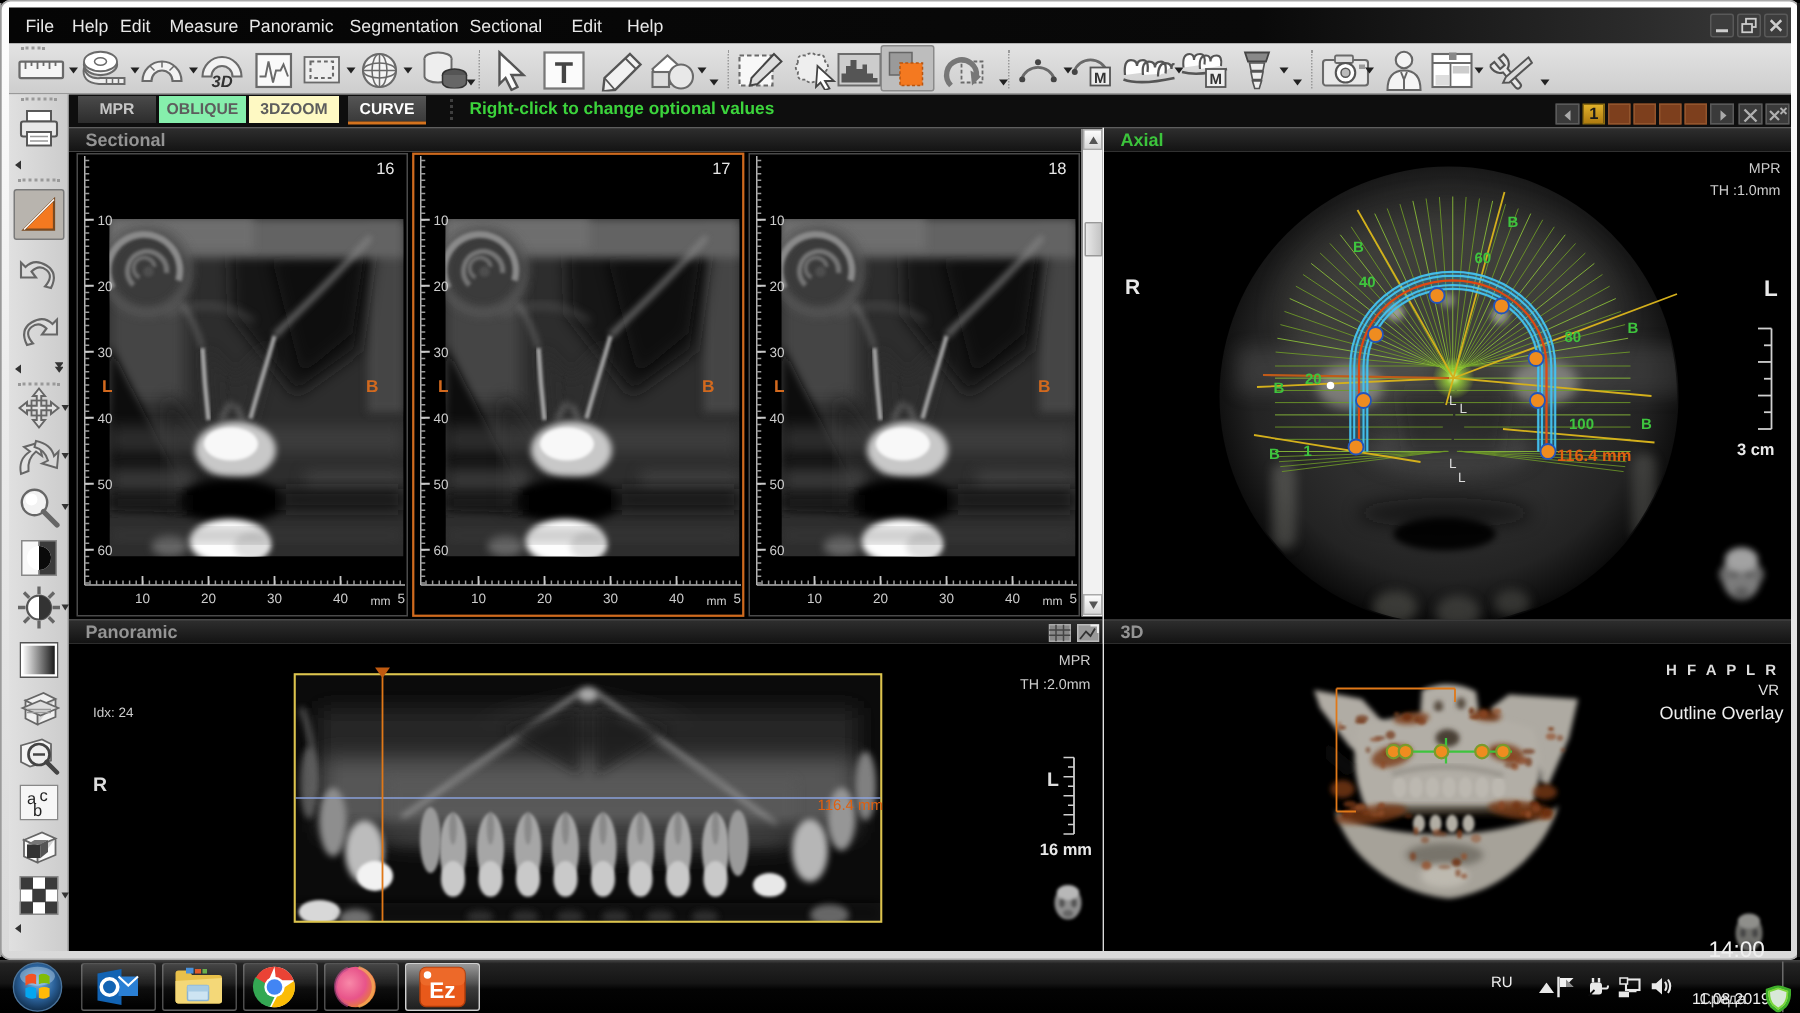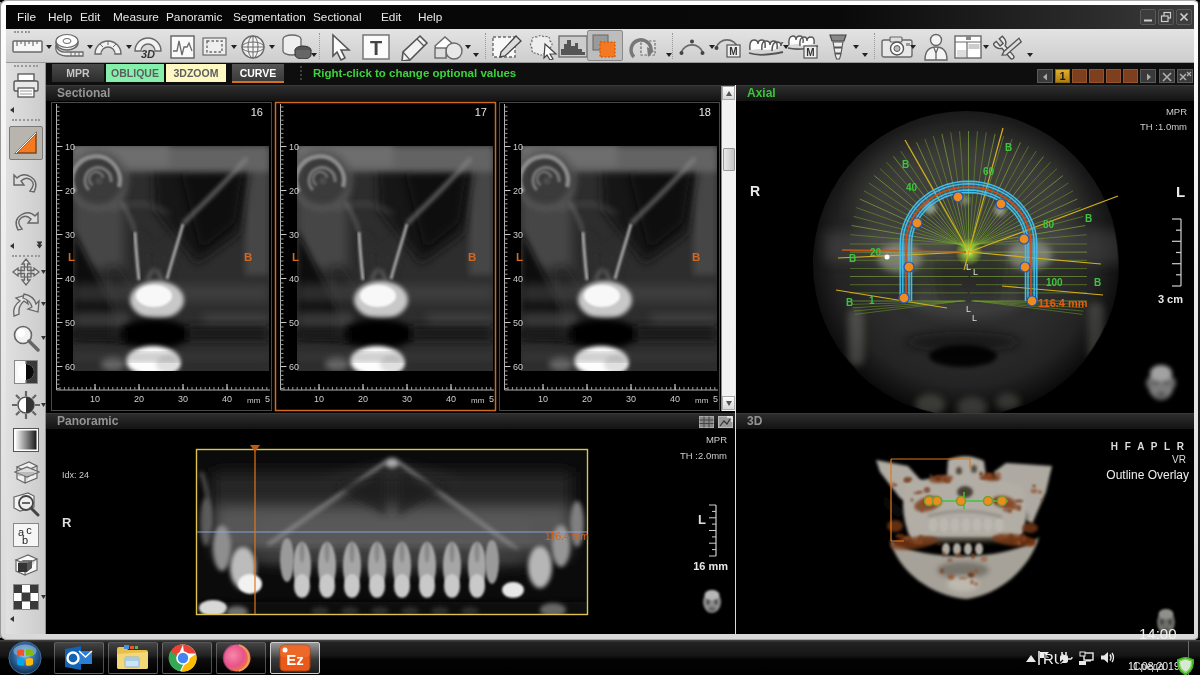--- a/index.html
+++ b/index.html
@@ -1034,21 +1034,21 @@
 <path d="M10,2.5 A13.5 13.5 0 0 0 10,27.5" stroke="#c04a8a" stroke-width="2" fill="none" opacity="0.6"></path>
 <path d="M17,2 A13.5 13.5 0 0 1 17,28" stroke="#f8b85a" stroke-width="2" fill="none" opacity="0.6"></path>
     </svg>
 <div class="tbtn" style="left:270px;background:linear-gradient(rgba(230,230,230,.6),rgba(130,130,130,.45) 50%,rgba(60,60,60,.5));border-color:#cfcfcf"></div>
 <svg class="abs" style="left:277px;top:644px" width="36" height="28" viewBox="0 0 36 28">
 <rect x="3" y="1" width="30" height="26" rx="4" fill="#e8591a" stroke="#b03c0a" stroke-width="1"></rect>
 <rect x="3" y="1" width="30" height="12" rx="4" fill="#f07030" opacity="0.7"></rect>
 <circle cx="8" cy="6" r="2.5" fill="#fff"></circle>
 <text x="18" y="21" font-size="15" font-weight="bold" fill="#fff" text-anchor="middle">Ez</text>
     </svg>
-<div class="trayt" style="left:1043px;top:650px;font-size:15px">RU</div>
+<div class="trayt" style="left:994px;top:650px;font-size:10px">RU</div>
 <svg class="abs" style="left:1026px;top:655px" width="10" height="7" viewBox="0 0 10 7">
       <path d="M5,0 L10,7 L0,7 Z" fill="#e8e8e8"></path>
     </svg>
 <svg class="abs" style="left:1037px;top:651px" width="14" height="14" viewBox="0 0 14 14">
 <path d="M2,0 V14" stroke="#e8e8e8" stroke-width="1.6"></path>
       <path d="M3,1 H12 L9,4 L12,7 H3 Z" fill="#f0f0f0"></path>
       <path d="M7,2 L12,7 L7,7 Z" fill="#888"></path>
     </svg>
 <svg class="abs" style="left:1058px;top:651px" width="15" height="14" viewBox="0 0 15 14">
 <rect x="2" y="4" width="8" height="8" rx="2" fill="#e8e8e8"></rect>

